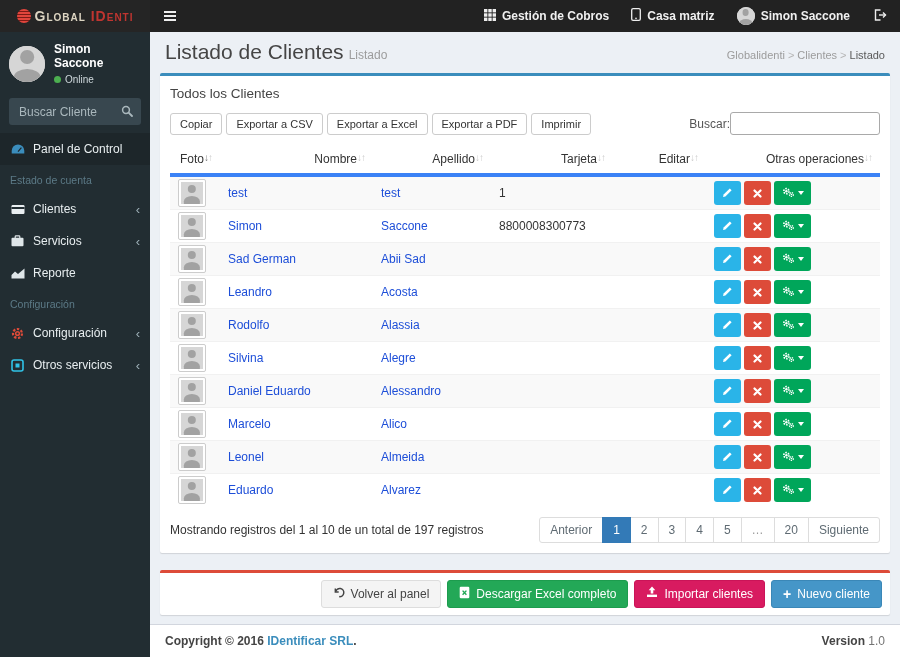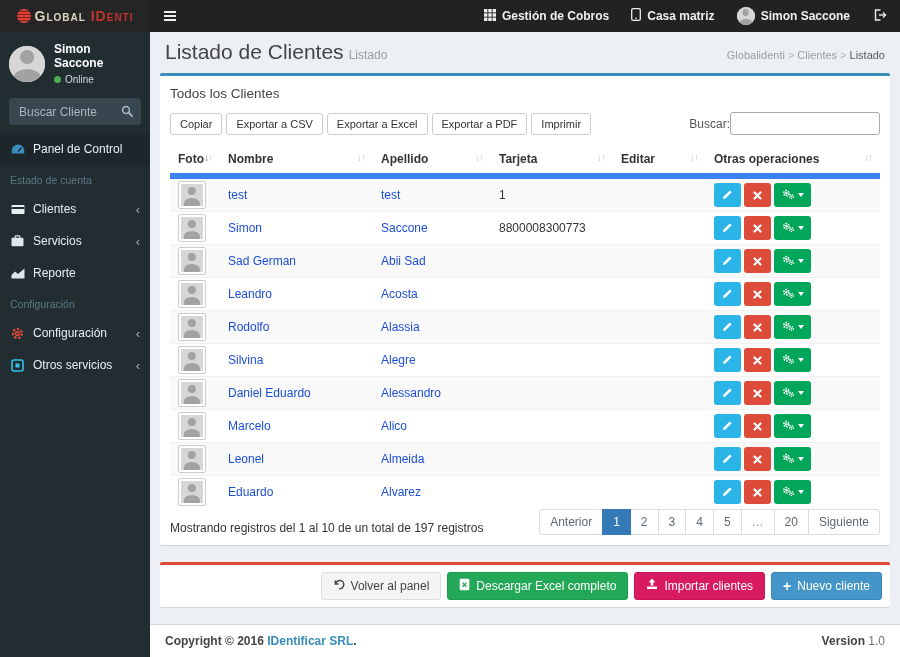--- a/index.html
+++ b/index.html
@@ -74,42 +74,42 @@
   .dt-toolbar { display:flex; justify-content:space-between; align-items:center; margin:1px 0 10px; }
   .export-group { display:flex; gap:4px; }
   .btn-export { background:#fff; border:1px solid #ccc; border-radius:3px; padding:4px 9px;
     font-size:11px; color:#333; font-family:inherit; cursor:pointer; }
   .dt-search { display:flex; align-items:center; gap:0; font-size:12px; color:#555; }
   .dt-search input { width:150px; height:23px; border:1px solid #a9a9a9; border-radius:3px;
     padding:0 6px; font-size:12px; font-family:inherit; outline:none; }
 
   
   table.clients { width:100%; border-collapse:collapse; font-size:12px; color:#333; table-layout:fixed; }
-  thead th { text-align:left; font-weight:700; padding:7px 8px; border-bottom:6px solid #3b82f6;
+  thead th { text-align:right; font-weight:400; padding:7px 8px; border-bottom:4px solid #3b82f6;
     white-space:nowrap; cursor:pointer; }
   th.col-foto { width:50px; } th.col-nombre { width:153px; } th.col-apellido { width:118px; }
   th.col-tarjeta { width:122px; } th.col-editar { width:93px; }
   .sorticons { float:right; font-size:10px; color:#c9c9c9; letter-spacing:-1px; }
   th.sorted .s-dn { color:#767676; }
   tbody td { padding:2px 8px; border-top:1px solid #f1f1f1; height:33px; vertical-align:middle; overflow:hidden; }
   tbody tr:nth-child(odd) { background:#f9f9f9; }
   .cell-link { color:#1d4ed8; text-decoration:none; cursor:pointer; }
   .thumb { display:inline-block; background:#fff; border:1px solid #ccc; border-radius:2px; padding:2px; line-height:0; }
   .person-sq { width:22px; height:22px; }
   .btn-group-row { display:inline-flex; gap:3px; }
   .act-btn { height:24px; border:none; border-radius:3px; display:inline-flex; align-items:center;
     justify-content:center; cursor:pointer; padding:0; }
   .act-info { width:27px; background:#2ab4e8; }
   .act-danger { width:27px; background:#dd4b39; }
   .act-success { width:37px; background:#00a65a; gap:3px; }
   .caret { width:0; height:0; border-left:3.5px solid transparent; border-right:3.5px solid transparent;
     border-top:4px solid #fff; }
 
   
-  .table-footer { display:flex; justify-content:space-between; align-items:flex-end; }
+  .table-footer { display:flex; justify-content:space-between; align-items:center; margin-top:10px; }
   .dt-info { font-size:12px; color:#333; }
   .pagination { display:flex; }
   .pagination button { border:1px solid #ddd; background:#fff; color:#5f6b73; padding:5px 10px;
     font-size:12px; margin-left:-1px; font-family:inherit; cursor:pointer; min-width:26px; }
   .pagination button:first-child { border-radius:3px 0 0 3px; margin-left:0; }
   .pagination button:last-child { border-radius:0 3px 3px 0; }
   .pagination button.active { background:#337ab7; border-color:#337ab7; color:#fff; position:relative; }
   .pagination button.disabled { color:#9a9a9a; cursor:default; }
 
   

